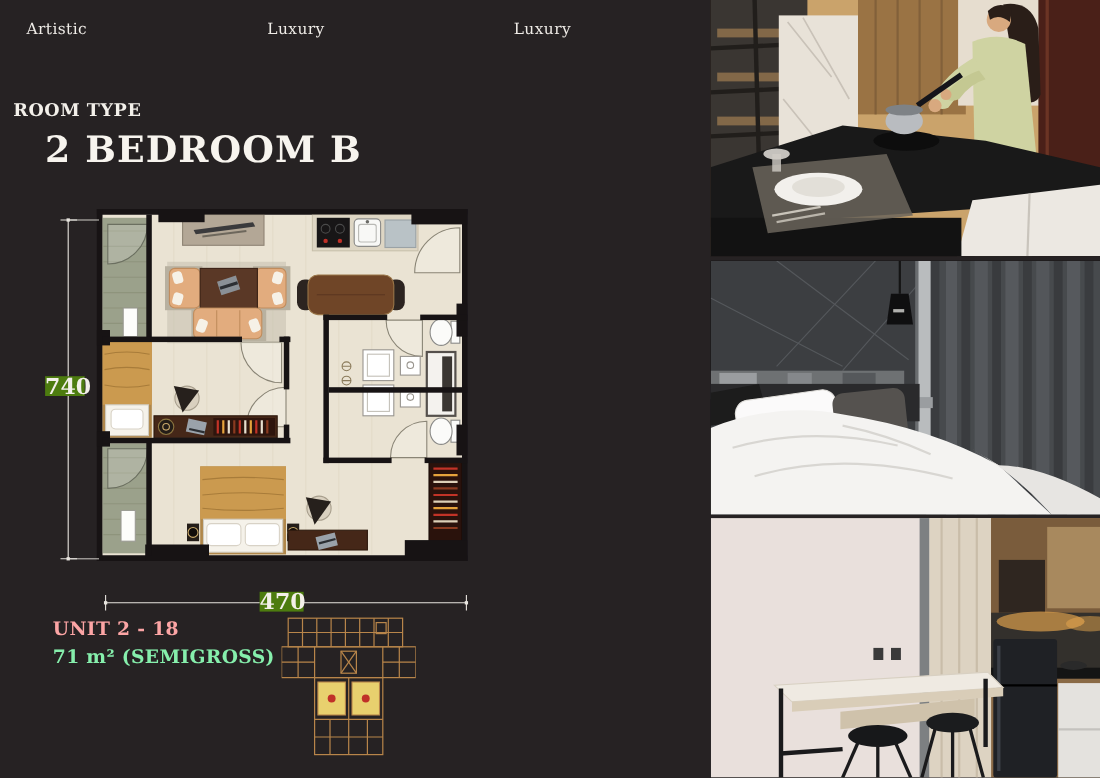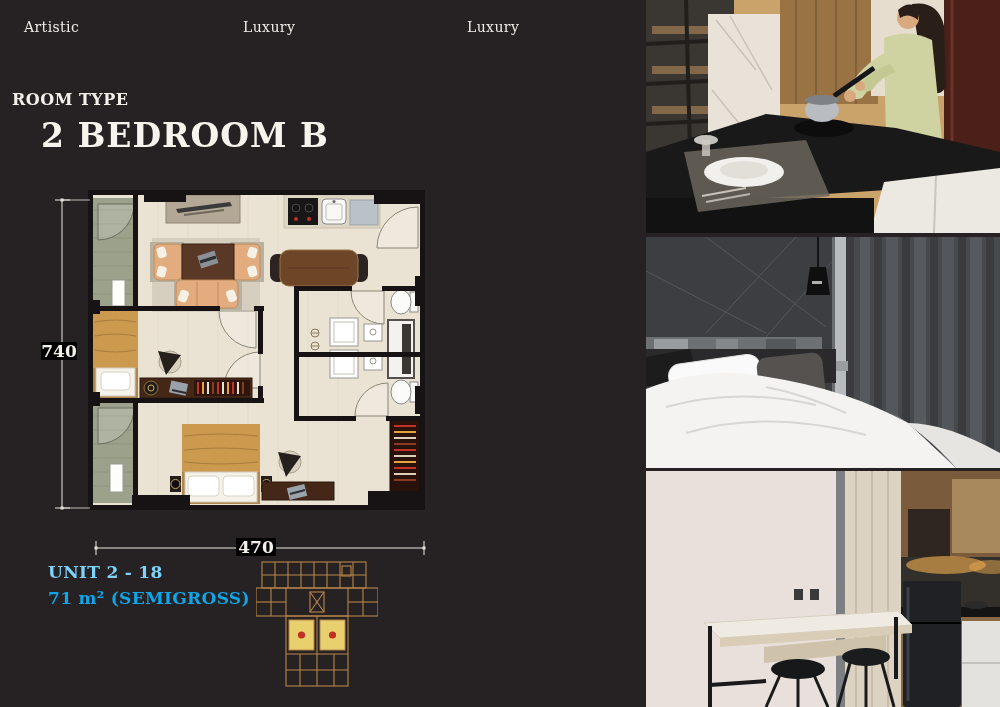--- a/index.html
+++ b/index.html
@@ -19,29 +19,29 @@
   #hdr-artistic { left:12px; }
   #hdr-luxury  { left:231px; }
   #hdr-living  { left:455px; }
 
   
   .eyebrow { position:absolute; left:12px; top:90px; font-size:16px; font-weight:700; letter-spacing:.5px; color:#f3f0ea; }
   .big-title { position:absolute; left:11px; top:116px; font-size:33px; font-weight:700; letter-spacing:1px; color:#f7f4ee;margin-left:30px; }
 
   
   .dim-label {
-    position:absolute; background:#000000; text-align:center;
-    font-size:17px; font-weight:700; color:#f3f0ea; line-height:18px;
+    position:absolute; background:#4d7c0f; text-align:center;
+    font-size:20px; font-weight:700; color:#f3f0ea; line-height:18px;
   }
   #dim-740 { left:41px;  top:342px; width:36px; }
   #dim-810 { left:236px; top:538px; width:40px; }
 
   
-  .unit-line1 { position:absolute; left:48px; top:562px; font-size:17px; font-weight:600; color:#7dd3fc; letter-spacing:.3px; }
-  .unit-line2 { position:absolute; left:48px; top:588px; font-size:17px; font-weight:600; color:#0ea5e9; letter-spacing:.3px; }
+  .unit-line1 { position:absolute; left:48px; top:562px; font-size:17px; font-weight:600; color:#fca5a5; letter-spacing:.3px; }
+  .unit-line2 { position:absolute; left:48px; top:588px; font-size:17px; font-weight:600; color:#86efac; letter-spacing:.3px; }
 
   
   .photo { position:absolute; left:646px; width:354px; overflow:hidden; background:#111; }
   #photo-1 { top:0;    height:233px; }
   #photo-2 { top:237px; height:231px; }
   #photo-3 { top:471px; height:236px; }
   .photo svg { display:block; width:100%; height:100%; }
 </style>
 </head>
 <body>

